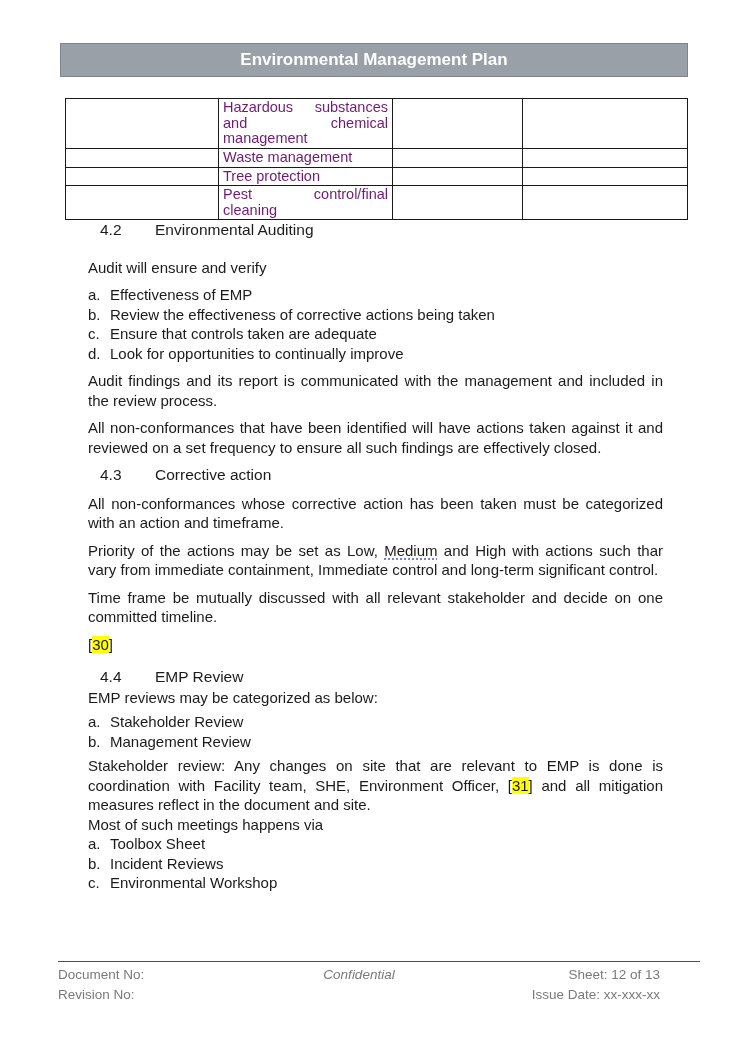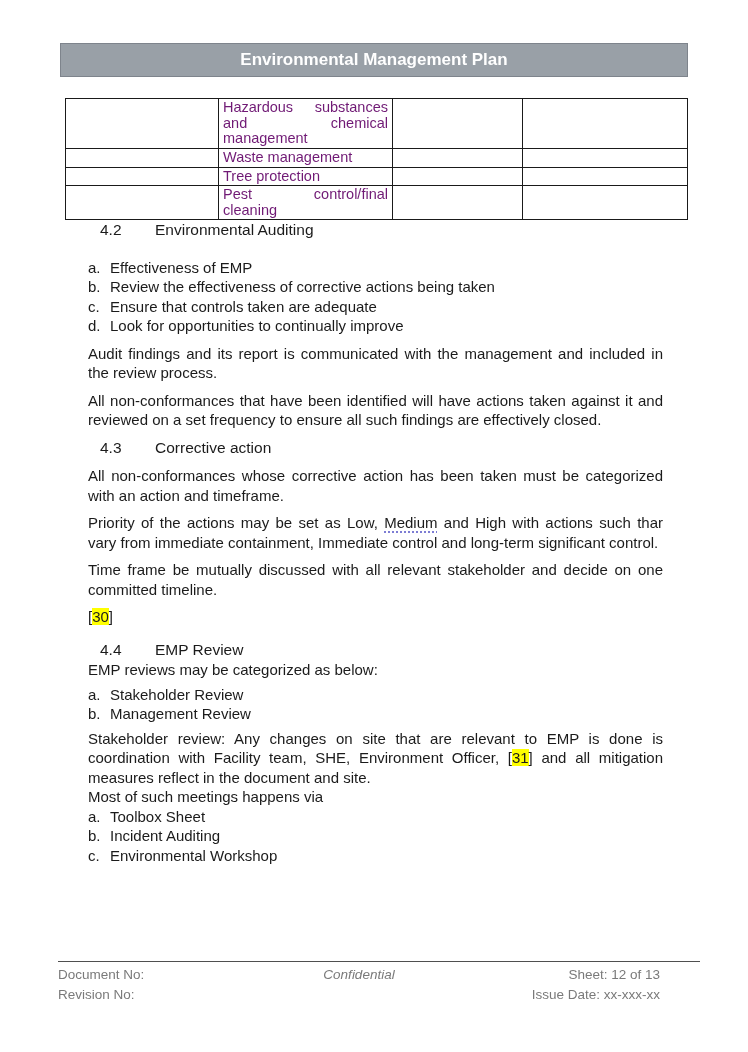--- a/index.html
+++ b/index.html
@@ -106,20 +106,21 @@
       </tr>
     </tbody>
   </table>
 
   <main class="content">
 
     <div class="h-sec">
       <span class="h-num">4.2</span>
       <span class="h-title">Environmental Auditing</span>
     </div>
+    <p class="para">Audit will ensure and verify</p>
     <div class="list">
       <div class="li">
         <span class="li-m">a.</span>
         <span class="li-t">Effectiveness of EMP</span>
       </div>
       <div class="li">
         <span class="li-m">b.</span>
         <span class="li-t">Review the effectiveness of corrective actions being taken</span>
       </div>
       <div class="li">
@@ -160,21 +161,21 @@
     </div>
     <p class="para j tight"><span>Stakeholder review: Any changes on site that are relevant to EMP is done is coordination with Facility team, SHE, Environment Officer, [</span><span class="hl">31</span><span>] and all mitigation measures reflect in the document and site.</span></p>
     <p class="para tight">Most of such meetings happens via</p>
     <div class="list no-gap">
       <div class="li">
         <span class="li-m">a.</span>
         <span class="li-t">Toolbox Sheet</span>
       </div>
       <div class="li">
         <span class="li-m">b.</span>
-        <span class="li-t">Incident Auditing</span>
+        <span class="li-t">Incident Reviews</span>
       </div>
       <div class="li">
         <span class="li-m">c.</span>
         <span class="li-t">Environmental Workshop</span>
       </div>
     </div>
 
   </main>
 
   <footer class="footer">

